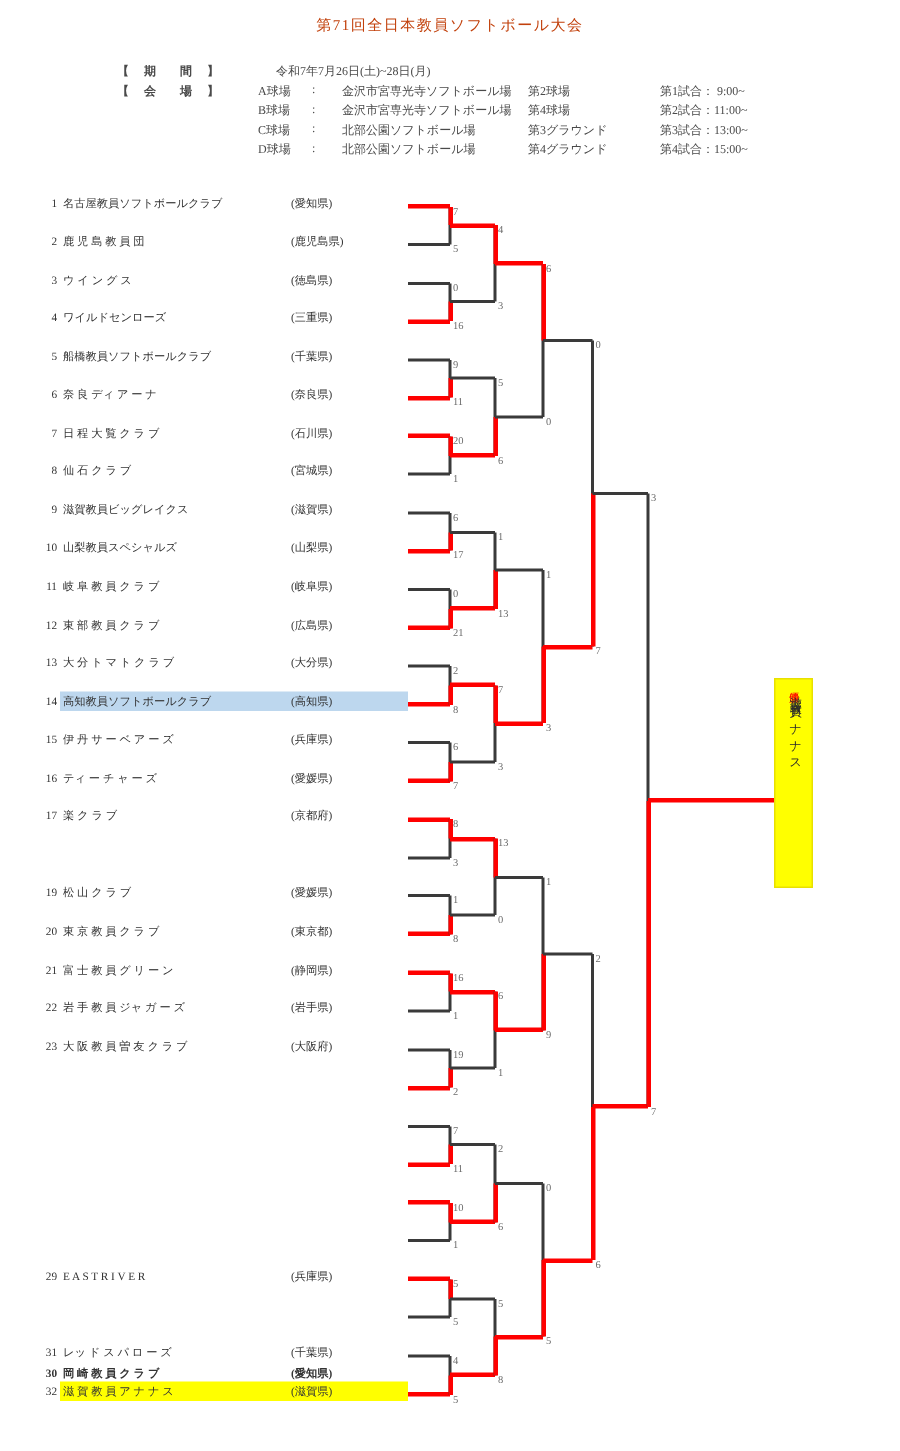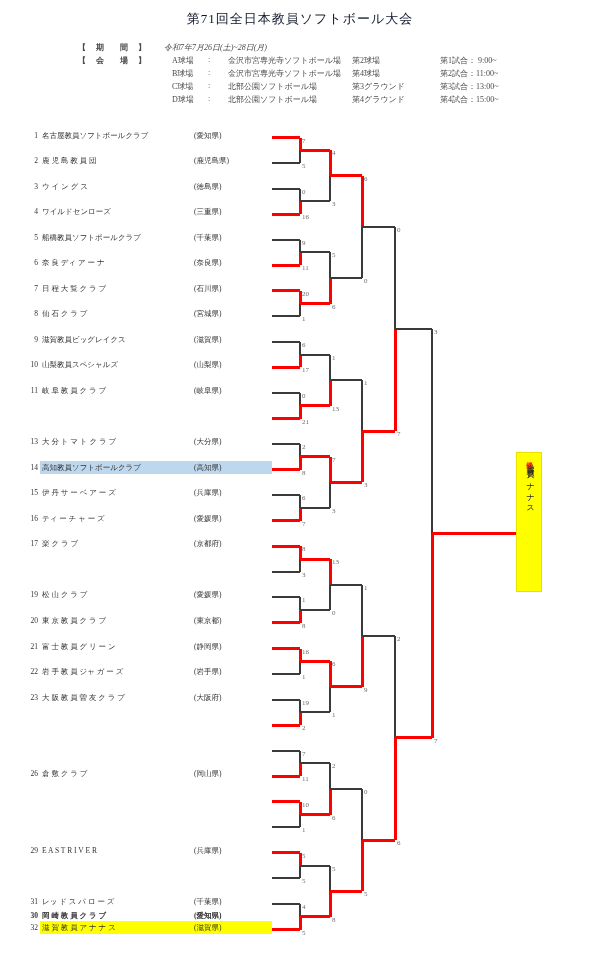--- a/index.html
+++ b/index.html
@@ -5,27 +5,27 @@
   html,body{margin:0;padding:0;}
   body{
     width:600px;height:967px;background:#ffffff;
     font-family:"Liberation Serif","DejaVu Serif",serif;
     color:#2b2b2b;position:relative;overflow:hidden;
   }
   #root{position:relative;width:600px;height:967px;}
 
   .title{
     position:absolute;top:10px;left:0;width:600px;text-align:center;
-    font-size:13px;letter-spacing:1px;color:#0f172a;
+    font-size:10px;letter-spacing:1px;color:#c2410c;
   }
 
   .meta{position:absolute;top:42px;left:0;width:600px;font-size:8px;color:#4a4a4a;}
   .meta-row{position:relative;height:13px;}
   .brk{position:absolute;left:78px;width:92px;letter-spacing:4px;font-weight:bold;}
-  .mval{position:absolute;left:164px;font-style:italic;}
+  .mval{position:absolute;left:184px;}
   .vrow{position:relative;height:13px;}
   .vcourt{position:absolute;left:172px;width:34px;}
   .vcolon{position:absolute;left:208px;}
   .vplace{position:absolute;left:228px;}
   .vfield{position:absolute;left:352px;}
   .game{position:absolute;left:440px;}
 
   
   .teams{position:absolute;left:0;top:0;width:600px;height:967px;}
   .team{
@@ -113,36 +113,36 @@
       <div class="team" style="top: 156.05px;"><span class="hlbg"></span><span class="tnum">2</span><span class="tname">鹿 児 島 教 員 団</span><span class="tpref">(鹿児島県)</span></div>
       <div class="team" style="top: 181.6px;"><span class="hlbg"></span><span class="tnum">3</span><span class="tname">ウ イ ン グ ス</span><span class="tpref">(徳島県)</span></div>
       <div class="team" style="top: 207.15px;"><span class="hlbg"></span><span class="tnum">4</span><span class="tname">ワイルドセンローズ</span><span class="tpref">(三重県)</span></div>
       <div class="team" style="top: 232.7px;"><span class="hlbg"></span><span class="tnum">5</span><span class="tname">船橋教員ソフトボールクラブ</span><span class="tpref">(千葉県)</span></div>
       <div class="team" style="top: 258.25px;"><span class="hlbg"></span><span class="tnum">6</span><span class="tname">奈 良 ディ ア ー ナ</span><span class="tpref">(奈良県)</span></div>
       <div class="team" style="top: 283.8px;"><span class="hlbg"></span><span class="tnum">7</span><span class="tname">日 程 大 覧 ク ラ ブ</span><span class="tpref">(石川県)</span></div>
       <div class="team" style="top: 309.35px;"><span class="hlbg"></span><span class="tnum">8</span><span class="tname">仙 石 ク ラ ブ</span><span class="tpref">(宮城県)</span></div>
       <div class="team" style="top: 334.9px;"><span class="hlbg"></span><span class="tnum">9</span><span class="tname">滋賀教員ビッグレイクス</span><span class="tpref">(滋賀県)</span></div>
       <div class="team" style="top: 360.45px;"><span class="hlbg"></span><span class="tnum">10</span><span class="tname">山梨教員スペシャルズ</span><span class="tpref">(山梨県)</span></div>
       <div class="team" style="top: 386px;"><span class="hlbg"></span><span class="tnum">11</span><span class="tname">岐 阜 教 員 ク ラ ブ</span><span class="tpref">(岐阜県)</span></div>
+      <div class="team" style="top: 411.55px;"><span class="hlbg"></span><span class="tnum">12</span><span class="tname">東 部 教 員 ク ラ ブ</span><span class="tpref">(広島県)</span></div>
       <div class="team" style="top: 437.1px;"><span class="hlbg"></span><span class="tnum">13</span><span class="tname">大 分 ト マ ト ク ラ ブ</span><span class="tpref">(大分県)</span></div>
       <div class="team hl-blue" style="top: 462.65px;">
         <span class="hlbg"></span>
         <span class="tnum">14</span>
         <span class="tname">高知教員ソフトボールクラブ</span>
         <span class="tpref">(高知県)</span>
       </div>
       <div class="team" style="top: 488.2px;"><span class="hlbg"></span><span class="tnum">15</span><span class="tname">伊 丹 サ ー ベ ア ー ズ</span><span class="tpref">(兵庫県)</span></div>
       <div class="team" style="top: 513.75px;"><span class="hlbg"></span><span class="tnum">16</span><span class="tname">ティ ー チ ャ ー ズ</span><span class="tpref">(愛媛県)</span></div>
       <div class="team" style="top: 539.3px;"><span class="hlbg"></span><span class="tnum">17</span><span class="tname">楽 ク ラ ブ</span><span class="tpref">(京都府)</span></div>
       <div class="team" style="top: 590.4px;"><span class="hlbg"></span><span class="tnum">19</span><span class="tname">松 山 ク ラ ブ</span><span class="tpref">(愛媛県)</span></div>
       <div class="team" style="top: 615.95px;"><span class="hlbg"></span><span class="tnum">20</span><span class="tname">東 京 教 員 ク ラ ブ</span><span class="tpref">(東京都)</span></div>
       <div class="team" style="top: 641.5px;"><span class="hlbg"></span><span class="tnum">21</span><span class="tname">富 士 教 員 グ リ ー ン</span><span class="tpref">(静岡県)</span></div>
       <div class="team" style="top: 667.05px;"><span class="hlbg"></span><span class="tnum">22</span><span class="tname">岩 手 教 員 ジャ ガ ー ズ</span><span class="tpref">(岩手県)</span></div>
       <div class="team" style="top: 692.6px;"><span class="hlbg"></span><span class="tnum">23</span><span class="tname">大 阪 教 員 曽 友 ク ラ ブ</span><span class="tpref">(大阪府)</span></div>
-      <div class="team" style="top: 769.25px;"><span class="hlbg"></span><span class="tnum">26</span><span class="tname">倉 敷 ク ラ ブ</span><span class="tpref">(岡山県)</span></div>
       <div class="team" style="top: 845.9px;"><span class="hlbg"></span><span class="tnum">29</span><span class="tname">E A S T   R I V E R</span><span class="tpref">(兵庫県)</span></div>
       <div class="team" style="top: 911px; font-weight: bold;"><span class="hlbg"></span><span class="tnum">30</span><span class="tname">岡 崎 教 員 ク ラ ブ</span><span class="tpref">(愛知県)</span></div>
       <div class="team" style="top: 897px;"><span class="hlbg"></span><span class="tnum">31</span><span class="tname">レッ ド ス パ ロ ー ズ</span><span class="tpref">(千葉県)</span></div>
       <div class="team hl-yellow" style="top: 922.55px;">
         <span class="hlbg"></span>
         <span class="tnum">32</span>
         <span class="tname">滋 賀 教 員 ア ナ ナ ス</span>
         <span class="tpref">(滋賀県)</span>
       </div>
     </div>

